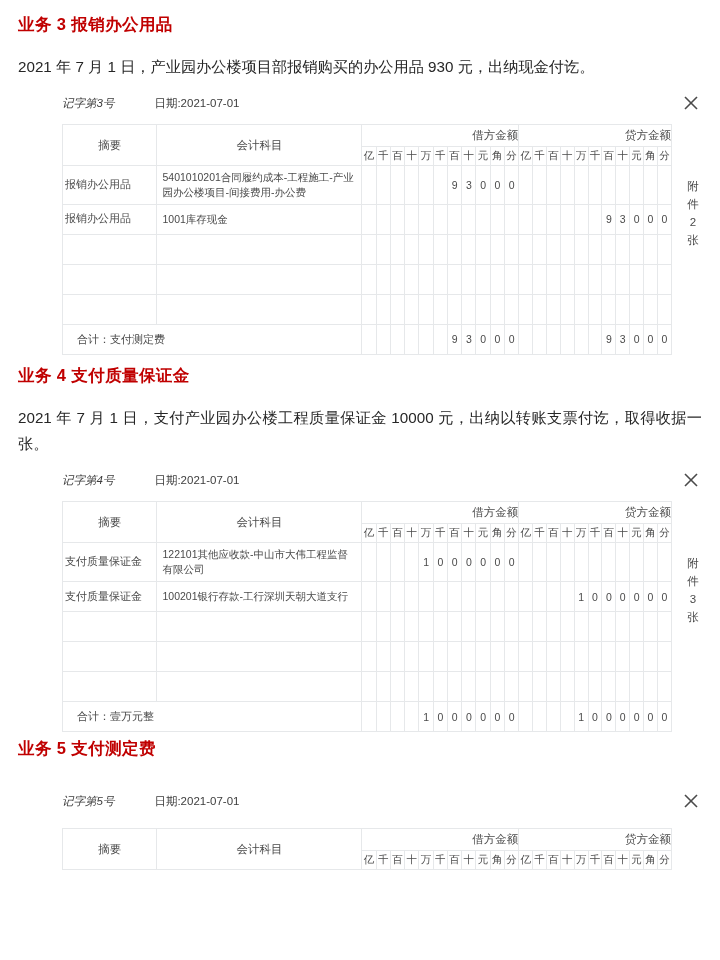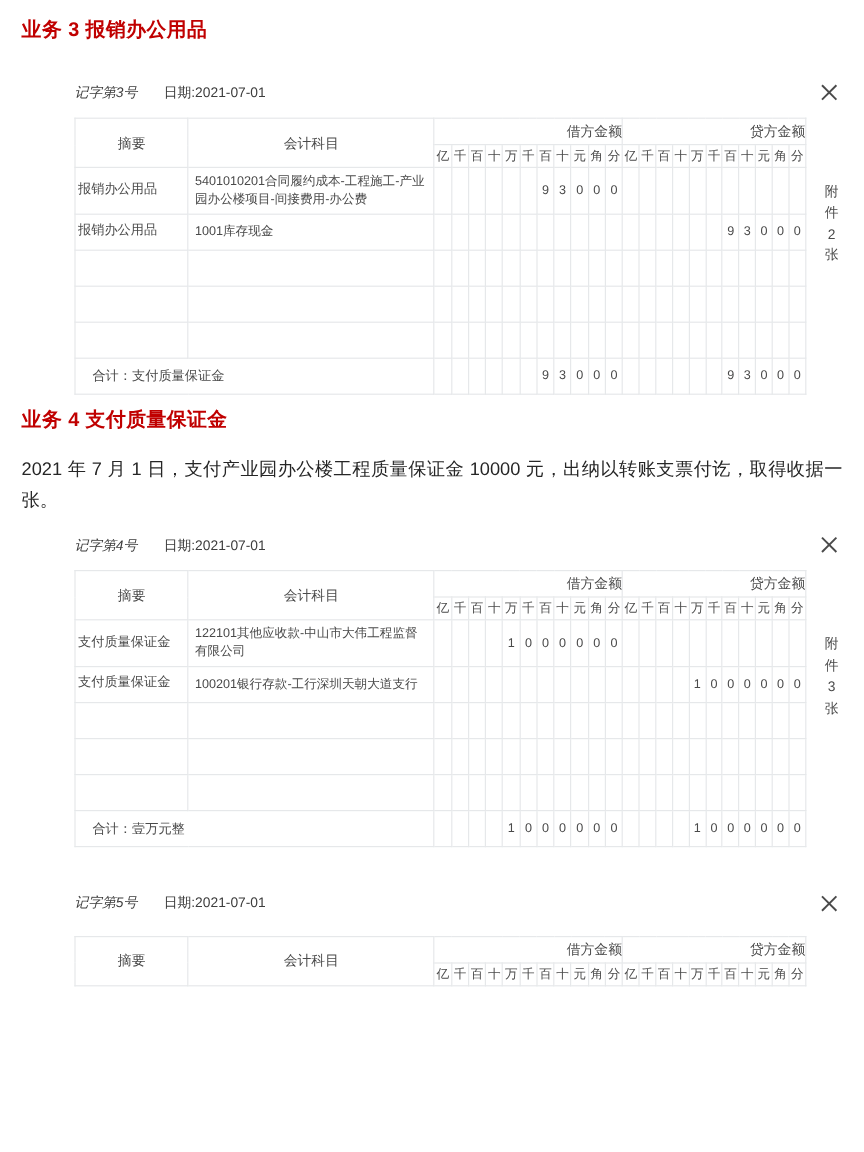--- a/index.html
+++ b/index.html
@@ -29,21 +29,21 @@
   }
 
   
   .meta-row {
     display: flex;
     align-items: center;
     padding: 0 18px 0 62px;
     height: 26px;
   }
   .meta-no   { font-size: 11.5px; color: #3d3d3d; white-space: nowrap; font-style: italic; }
-  .meta-date { font-size: 11.5px; color: #3d3d3d; white-space: nowrap; margin-left: 22px; }
+  .meta-date { font-size: 11.5px; color: #3d3d3d; white-space: nowrap; margin-left: 40px; }
   .meta-spacer { flex: 1 1 auto; }
   .close-icon {
     width: 22px; height: 22px;
     display: flex; align-items: center; justify-content: center;
     color: #4a4a4a;
   }
   .close-icon svg { display: block; }
 
   
   .voucher-wrap {
@@ -136,20 +136,21 @@
   .gap-18 { height: 18px; }
 </style>
 </head>
 <body>
 
 <div class="page">
 
   <div class="gap-14"></div>
   <div class="sec-title">业务 3 报销办公用品</div>
   <div class="gap-18"></div>
+  <div class="sec-desc">2021 年 7 月 1 日，产业园办公楼项目部报销购买的办公用品 930 元，出纳现金付讫。</div>
   <div class="gap-10"></div>
 
   <div class="meta-row">
     <span class="meta-no">记字第3号</span>
     <span class="meta-date">日期:2021-07-01</span>
     <span class="meta-spacer"></span>
     <span class="close-icon">
       <svg width="18" height="18" viewBox="0 0 18 18" aria-hidden="true">
         <line x1="3" y1="3" x2="15" y2="15" stroke="currentColor" stroke-width="1.6"></line>
         <line x1="15" y1="3" x2="3" y2="15" stroke="currentColor" stroke-width="1.6"></line>
@@ -343,21 +344,21 @@
             <td class="c-digit"></td>
             <td class="c-digit"></td>
             <td class="c-digit"></td>
             <td class="c-digit"></td>
             <td class="c-digit"></td>
             <td class="c-digit"></td>
             <td class="c-digit"></td>
             <td class="c-digit"></td>
           </tr>
           <tr class="r-total">
-            <td class="c-total" colspan="2">合计：支付质量保证金</td>
+            <td class="c-total" colspan="2">合计：支付测定费</td>
             <td class="c-digit"></td>
             <td class="c-digit"></td>
             <td class="c-digit"></td>
             <td class="c-digit"></td>
             <td class="c-digit"></td>
             <td class="c-digit"></td>
             <td class="c-digit">9</td>
             <td class="c-digit">3</td>
             <td class="c-digit">0</td>
             <td class="c-digit">0</td>
@@ -623,20 +624,21 @@
     </table>
     <div class="attach">
       <span>附</span>
       <span>件</span>
       <span>3</span>
       <span>张</span>
     </div>
   </div>
 
   <div class="gap-6"></div>
+  <div class="sec-title">业务 5 支付测定费</div>
   <div class="gap-18"></div>
   <div class="gap-10"></div>
 
   <div class="meta-row">
     <span class="meta-no">记字第5号</span>
     <span class="meta-date">日期:2021-07-01</span>
     <span class="meta-spacer"></span>
     <span class="close-icon">
       <svg width="18" height="18" viewBox="0 0 18 18" aria-hidden="true">
         <line x1="3" y1="3" x2="15" y2="15" stroke="currentColor" stroke-width="1.6"></line>

